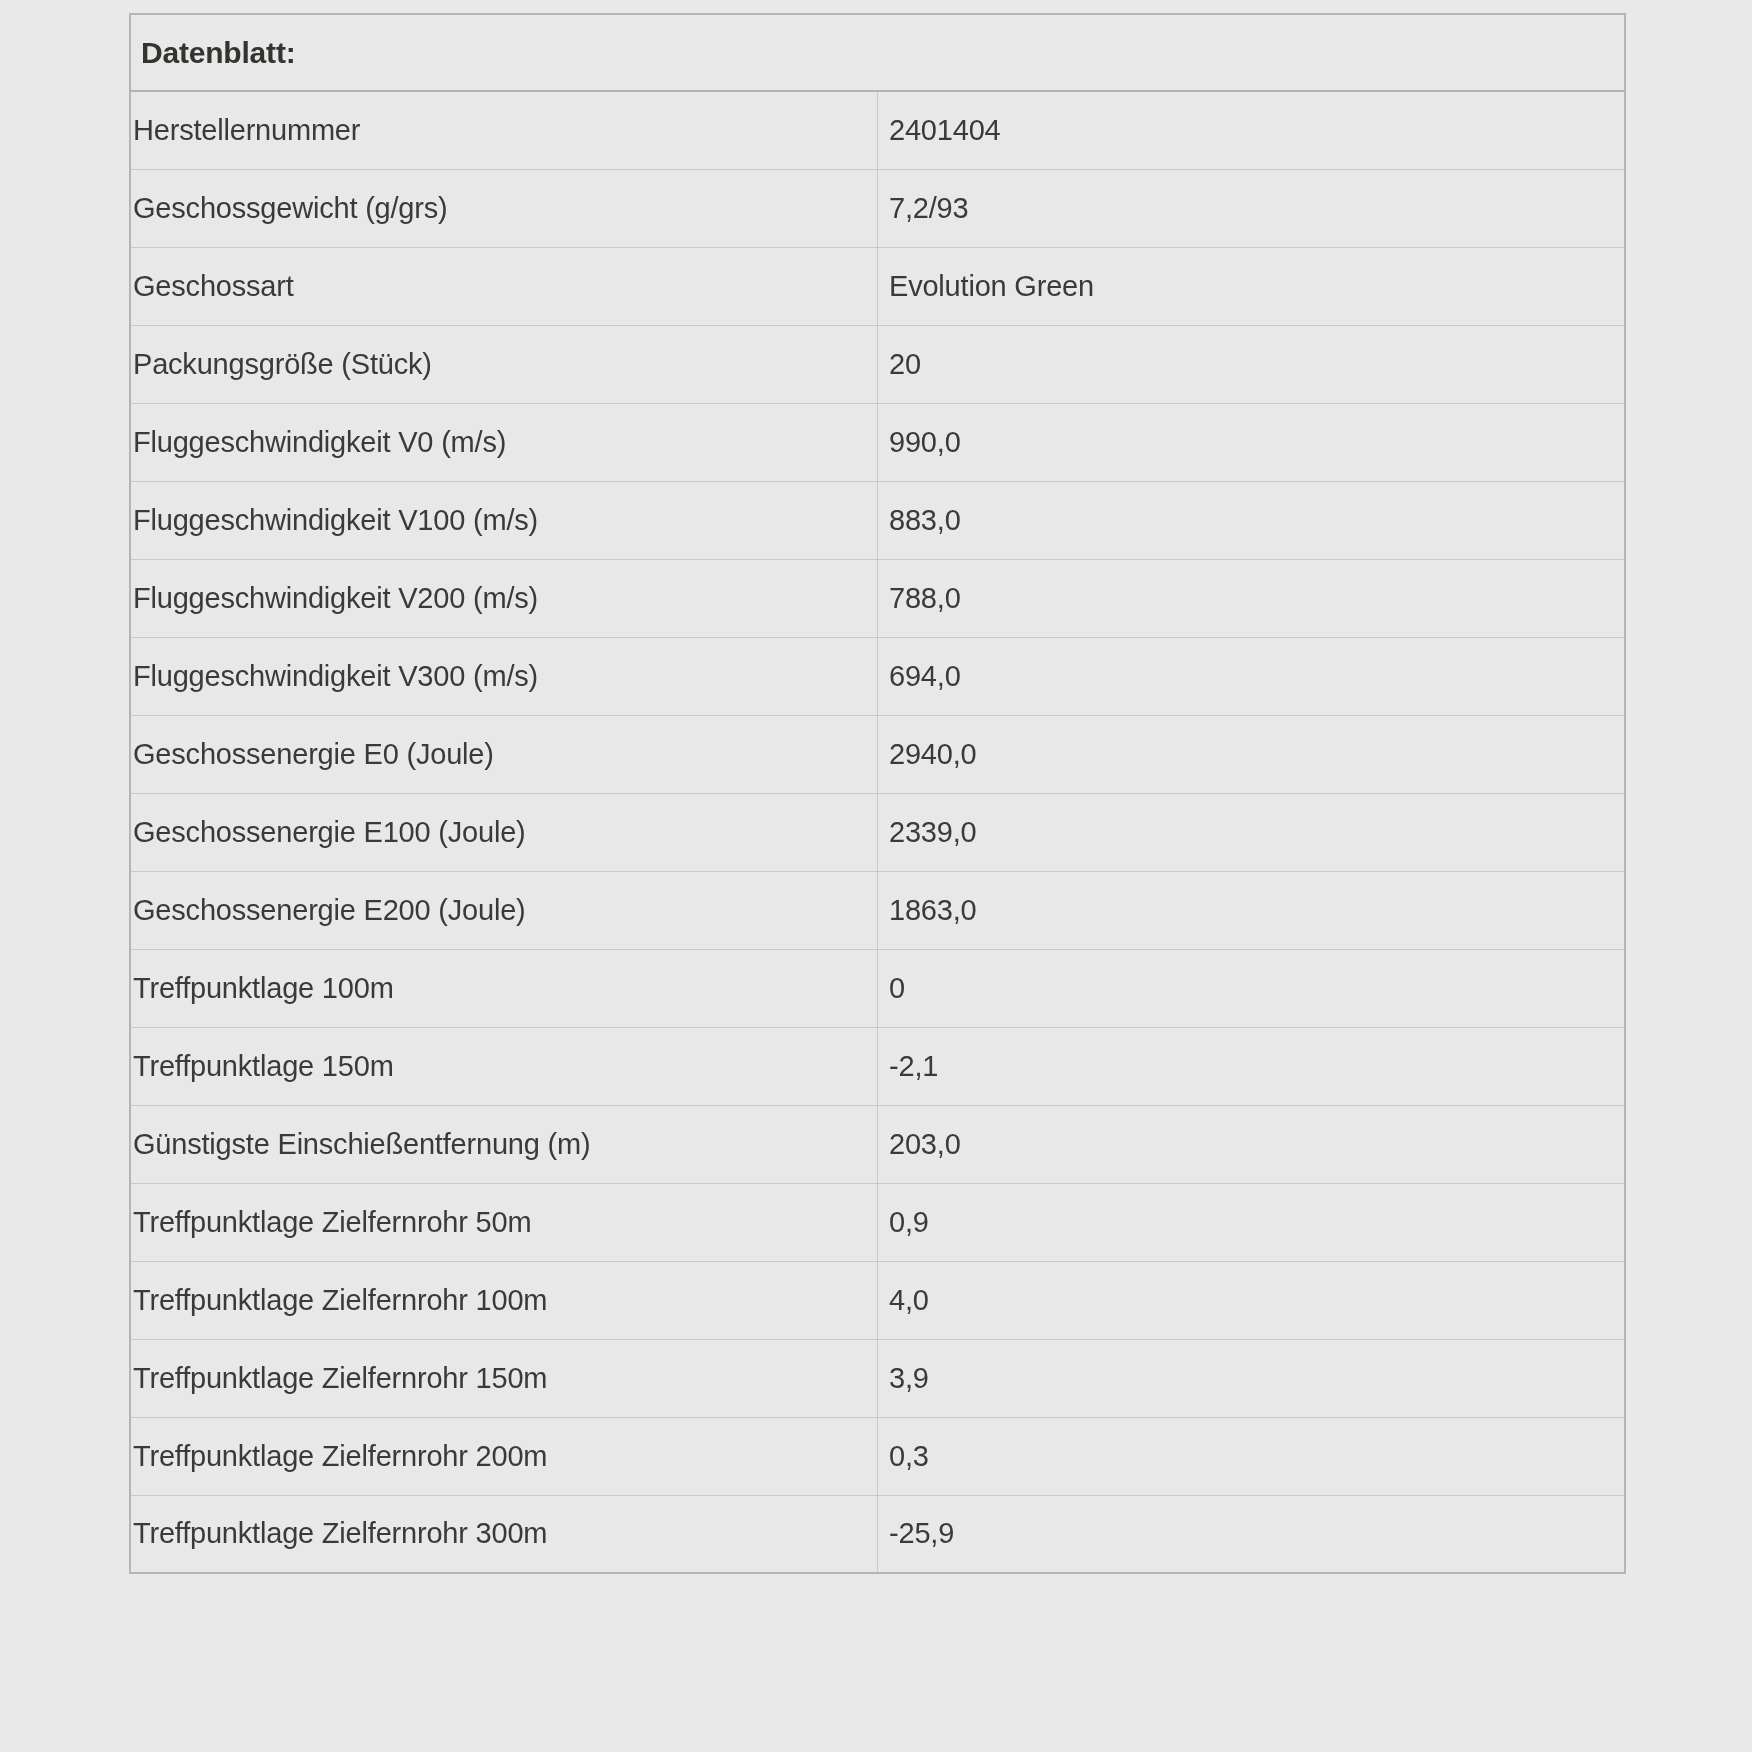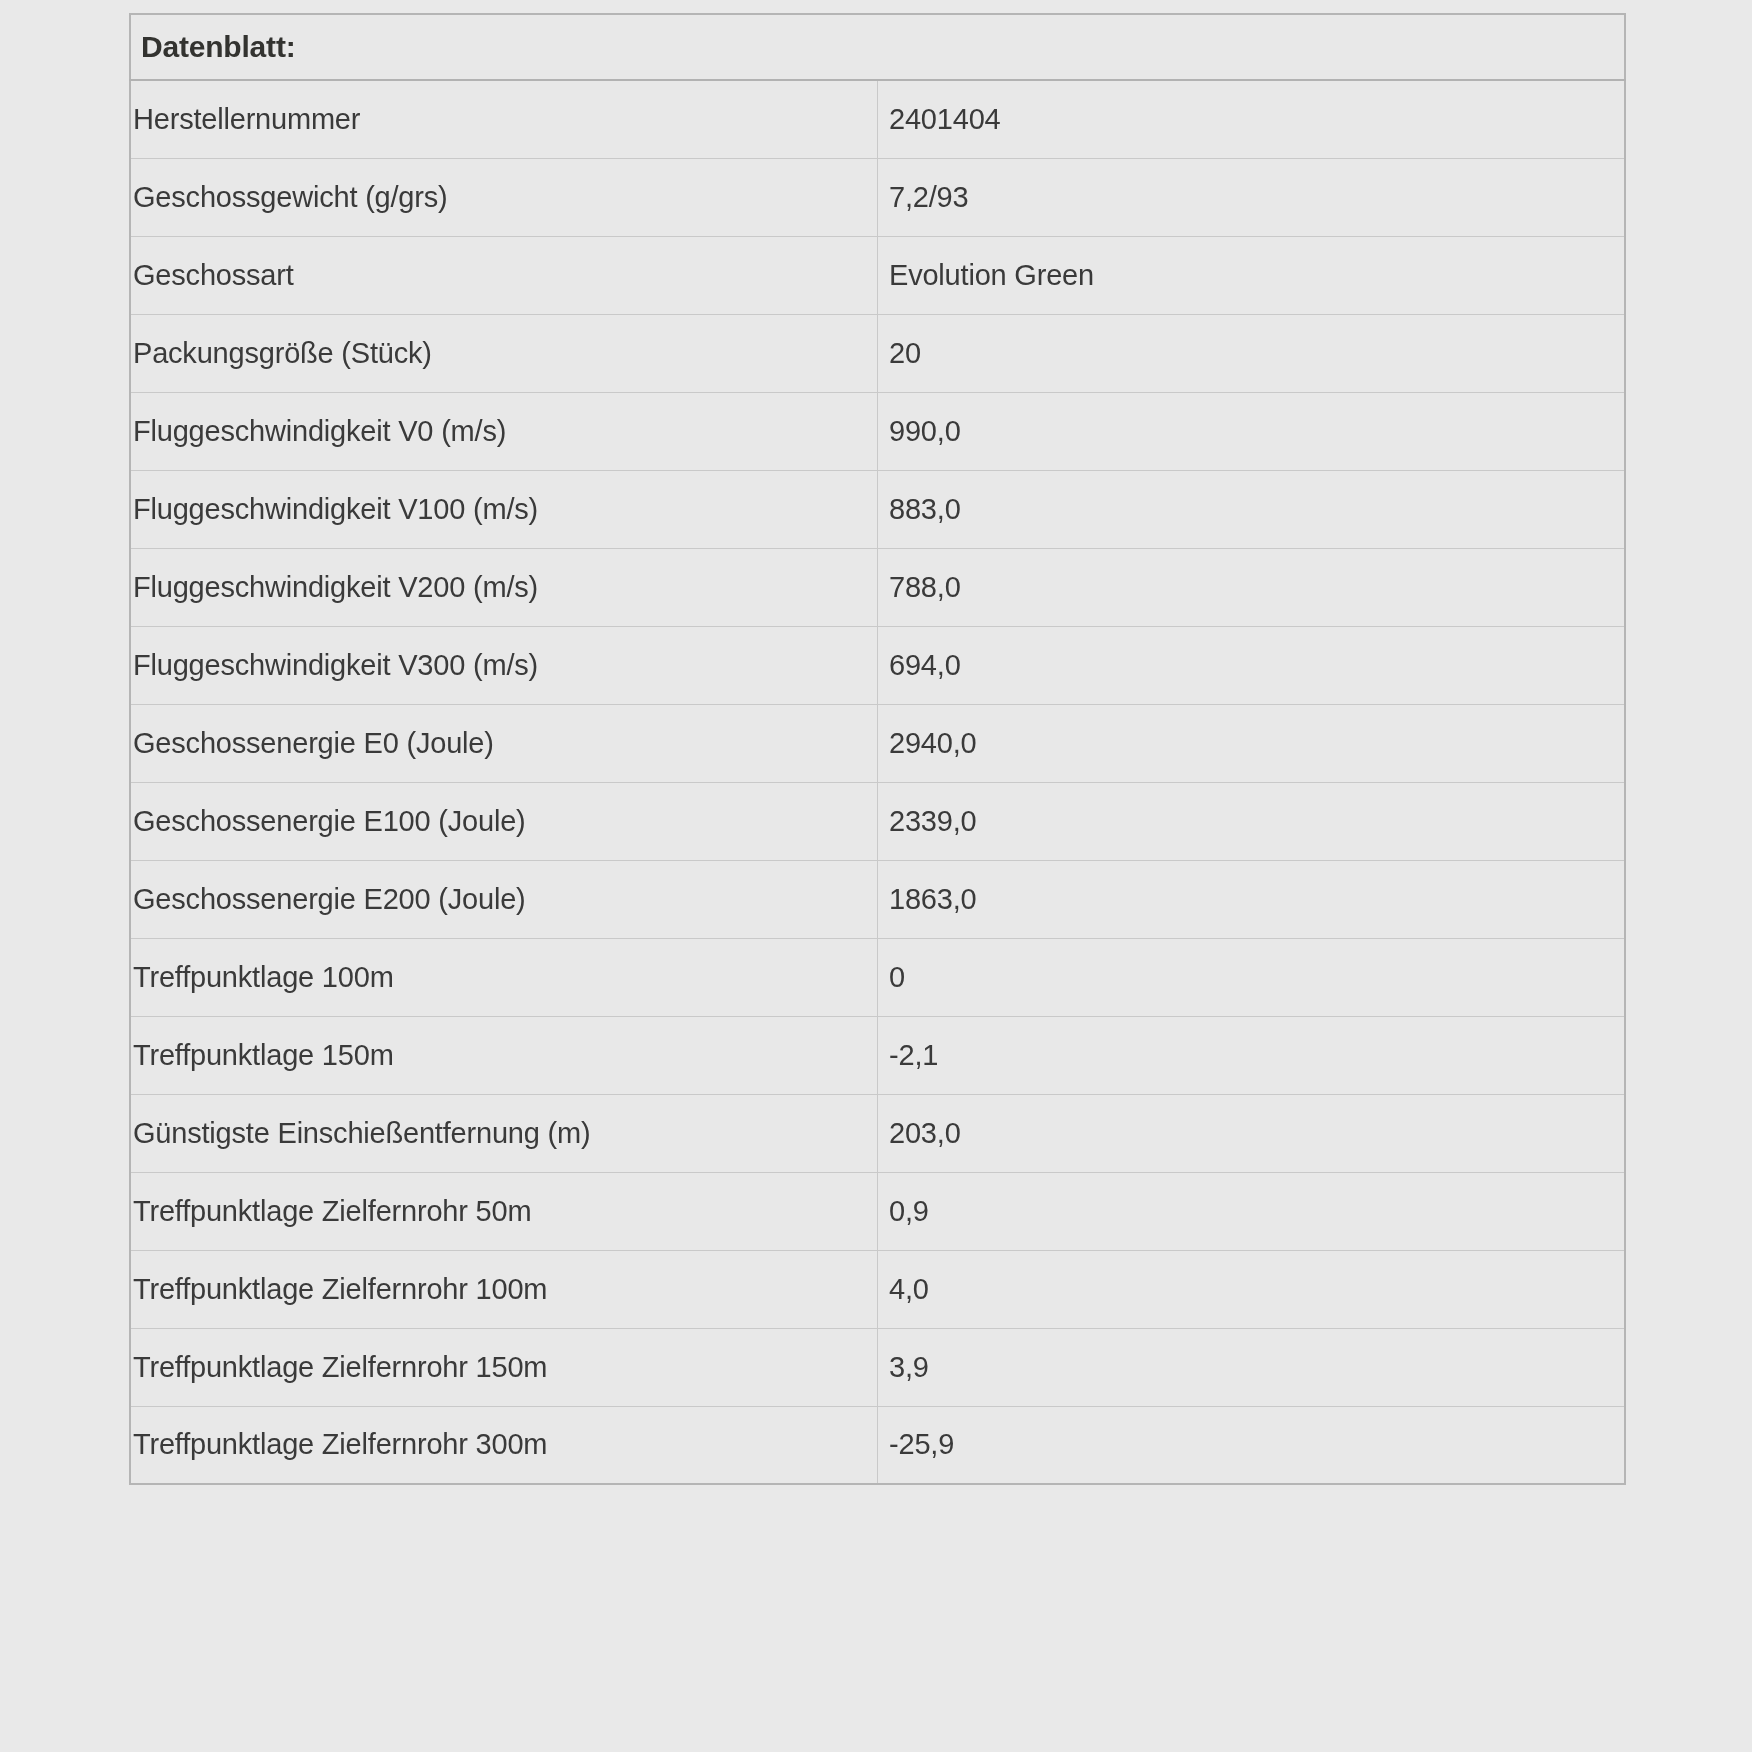--- a/index.html
+++ b/index.html
@@ -23,21 +23,21 @@
     width: 1497px;
     border-collapse: collapse;
     background: #e8e8e8;
     border: 2px solid #b5b5b5;
     color: #3a3a3a;
     font-size: 29px;
     letter-spacing: -0.2px;
     table-layout: fixed;
   }
   table.datasheet th.title-cell {
-    height: 66px;
+    height: 77px;
     text-align: left;
     vertical-align: middle;
     font-size: 30px;
     font-weight: bold;
     color: #333330;
     padding: 0 10px 0 10px;
     border-bottom: 2px solid #b2b2b2;
   }
   table.datasheet td {
     height: 78px;
@@ -152,20 +152,24 @@
         <tr>
           <td class="label-cell">Treffpunktlage Zielfernrohr 100m</td>
           <td class="value-cell">4,0</td>
         </tr>
 
         <tr>
           <td class="label-cell">Treffpunktlage Zielfernrohr 150m</td>
           <td class="value-cell">3,9</td>
         </tr>
 
+        <tr>
+          <td class="label-cell">Treffpunktlage Zielfernrohr 200m</td>
+          <td class="value-cell">0,3</td>
+        </tr>
 
         <tr>
           <td class="label-cell">Treffpunktlage Zielfernrohr 300m</td>
           <td class="value-cell">-25,9</td>
         </tr>
       </tbody>
   </table>
 </div>
 
 </body></html>

